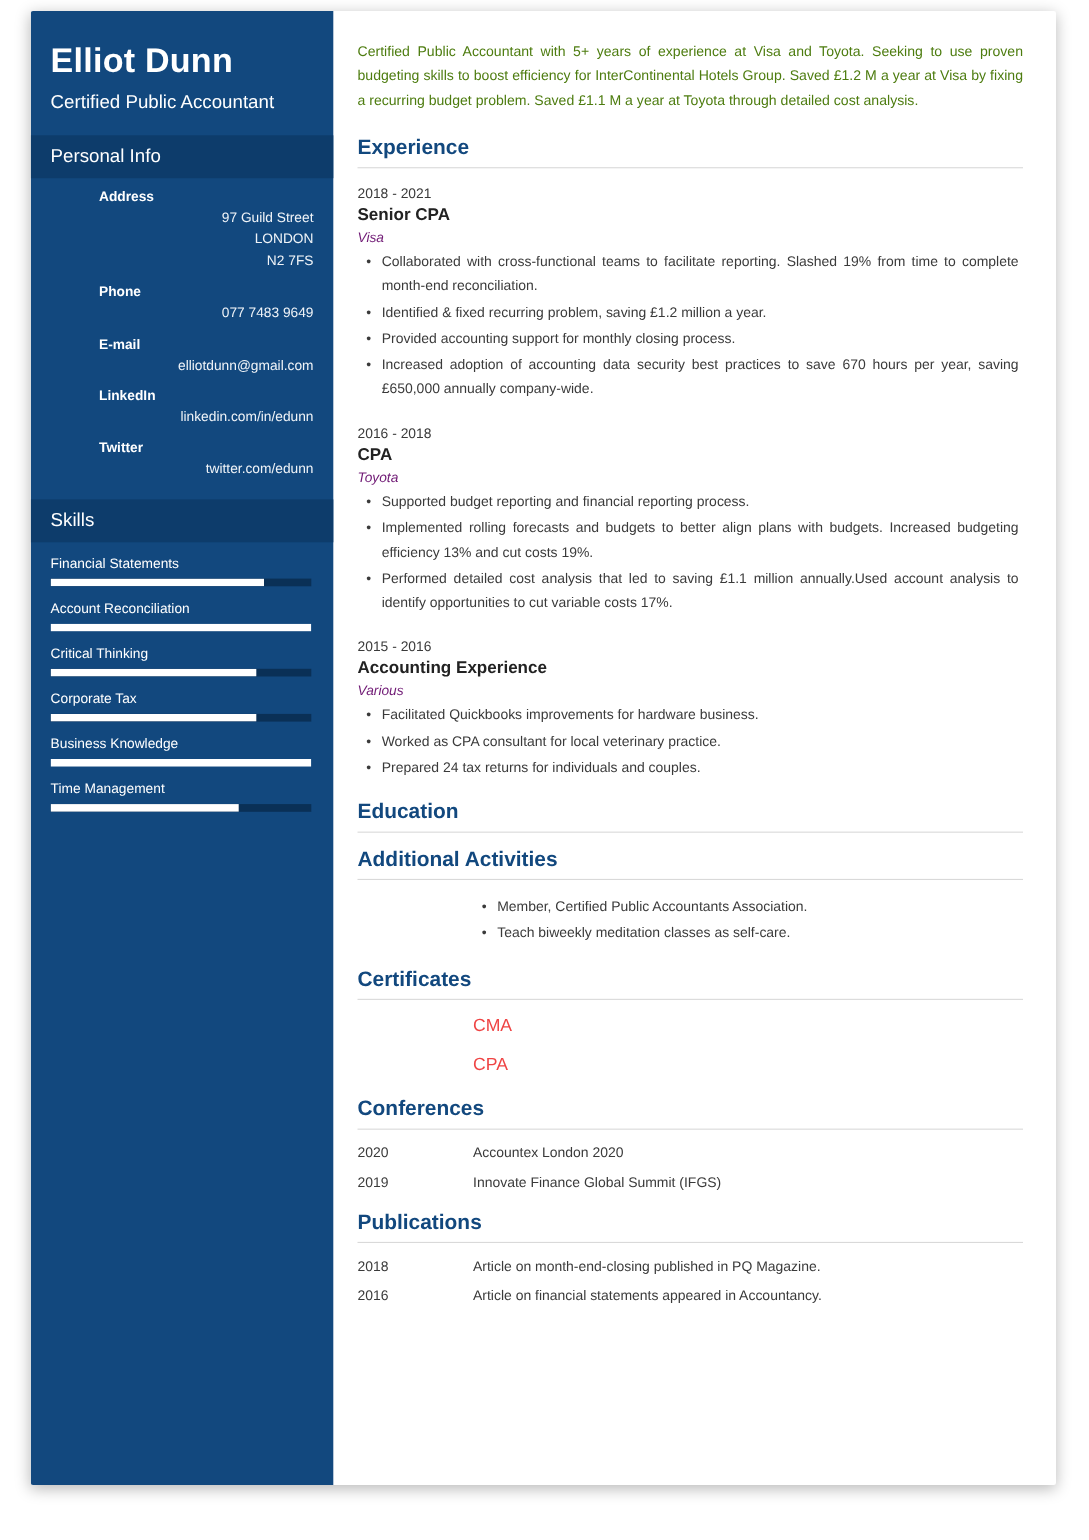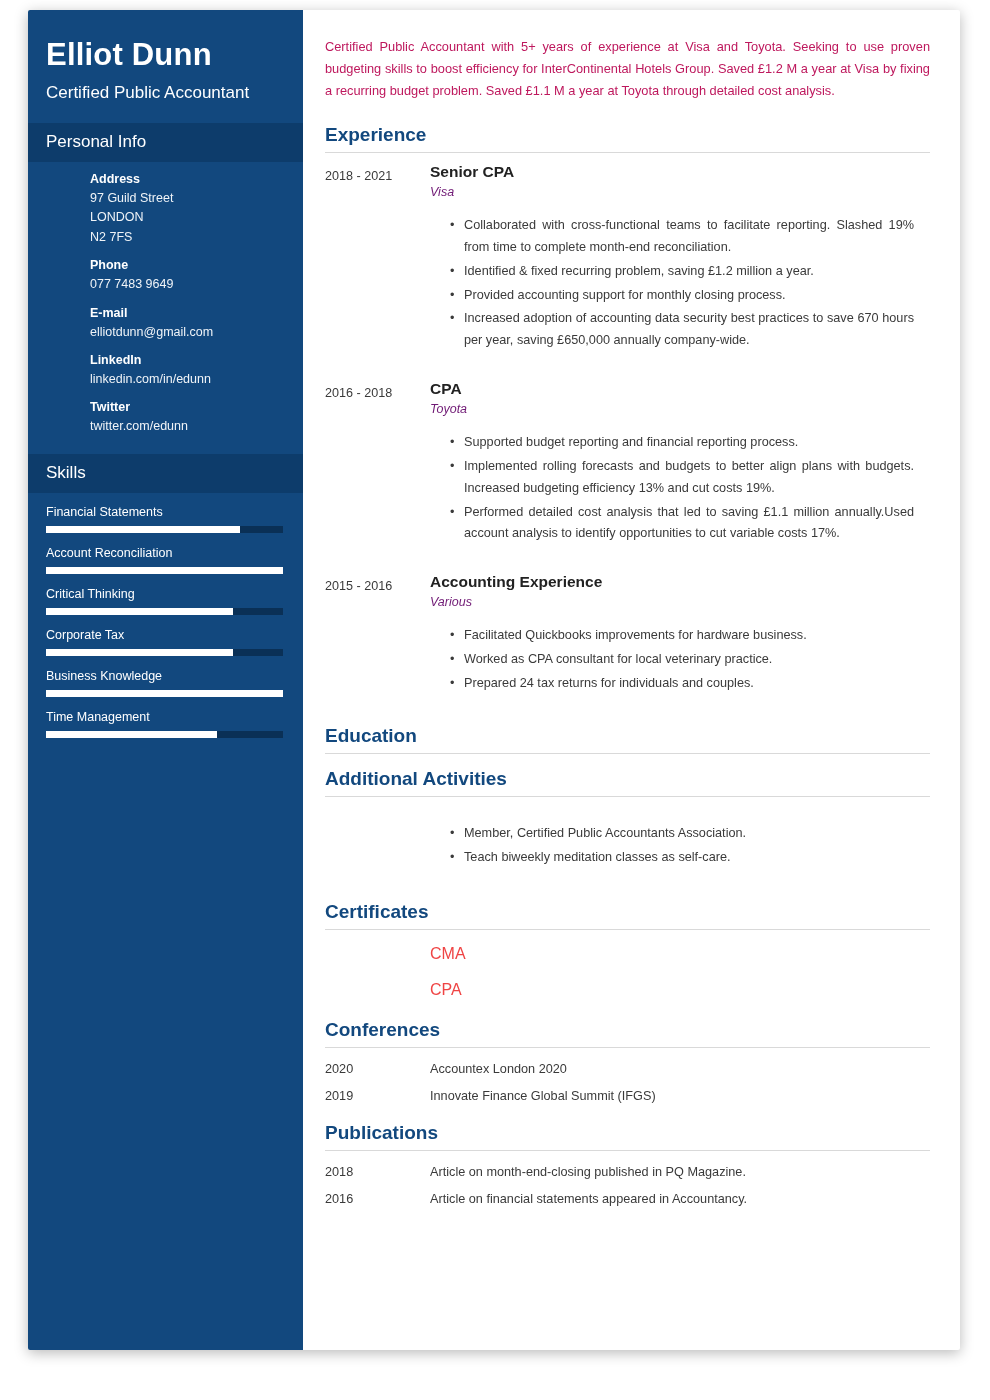--- a/index.html
+++ b/index.html
@@ -72,20 +72,21 @@
   .info-label {
     font-size: 12.5px;
     font-weight: bold;
     margin-bottom: 3px;
     color: #ffffff;
   }
   .info-line {
     font-size: 12.5px;
     line-height: 1.55;
     color: #f0f4f8;
+    text-align: right;
   }
   .skill {
     margin-bottom: 13px;
   }
   .skill-name {
     font-size: 12.5px;
     color: #ffffff;
     margin-bottom: 7px;
   }
   .skill-track {
@@ -106,37 +107,38 @@
   .main {
     flex: 1;
     padding: 26px 30px 20px 22px;
     box-sizing: border-box;
     color: #333333;
   }
   .summary {
     font-size: 12.8px;
     line-height: 1.72;
     text-align: justify;
-    color: #be185d;
+    color: #4d7c0f;
     margin: 0 0 22px 0;
   }
   .sec-title {
     font-size: 19px;
     font-weight: bold;
     color: #12487e;
     margin: 0 0 6px 0;
   }
   .sec-rule {
     border: 0;
     border-top: 1px solid #d9d9d9;
     margin: 0 0 10px 0;
   }
   .entry {
     display: flex;
     margin-bottom: 12px;
+    flex-direction: column;
   }
   .entry-dates {
     width: 105px;
     min-width: 105px;
     font-size: 12.6px;
     color: #3a3a3a;
     line-height: 1.75;
     padding-top: 2px;
   }
   .entry-body {
@@ -148,21 +150,21 @@
     color: #222222;
     margin: 0 0 4px 0;
   }
   .entry-org {
     font-size: 12.5px;
     font-style: italic;
     color: #701a75;
     margin: 0 0 5px 0;
   }
   ul.bullets {
-    margin: 16px;
+    margin: 4px;
     padding: 0 0 0 16px;
     list-style: none;
   }
   ul.bullets li {
     position: relative;
     font-size: 12.7px;
     line-height: 1.72;
     color: #3a3a3a;
     text-align: justify;
     margin-bottom: 2px;

